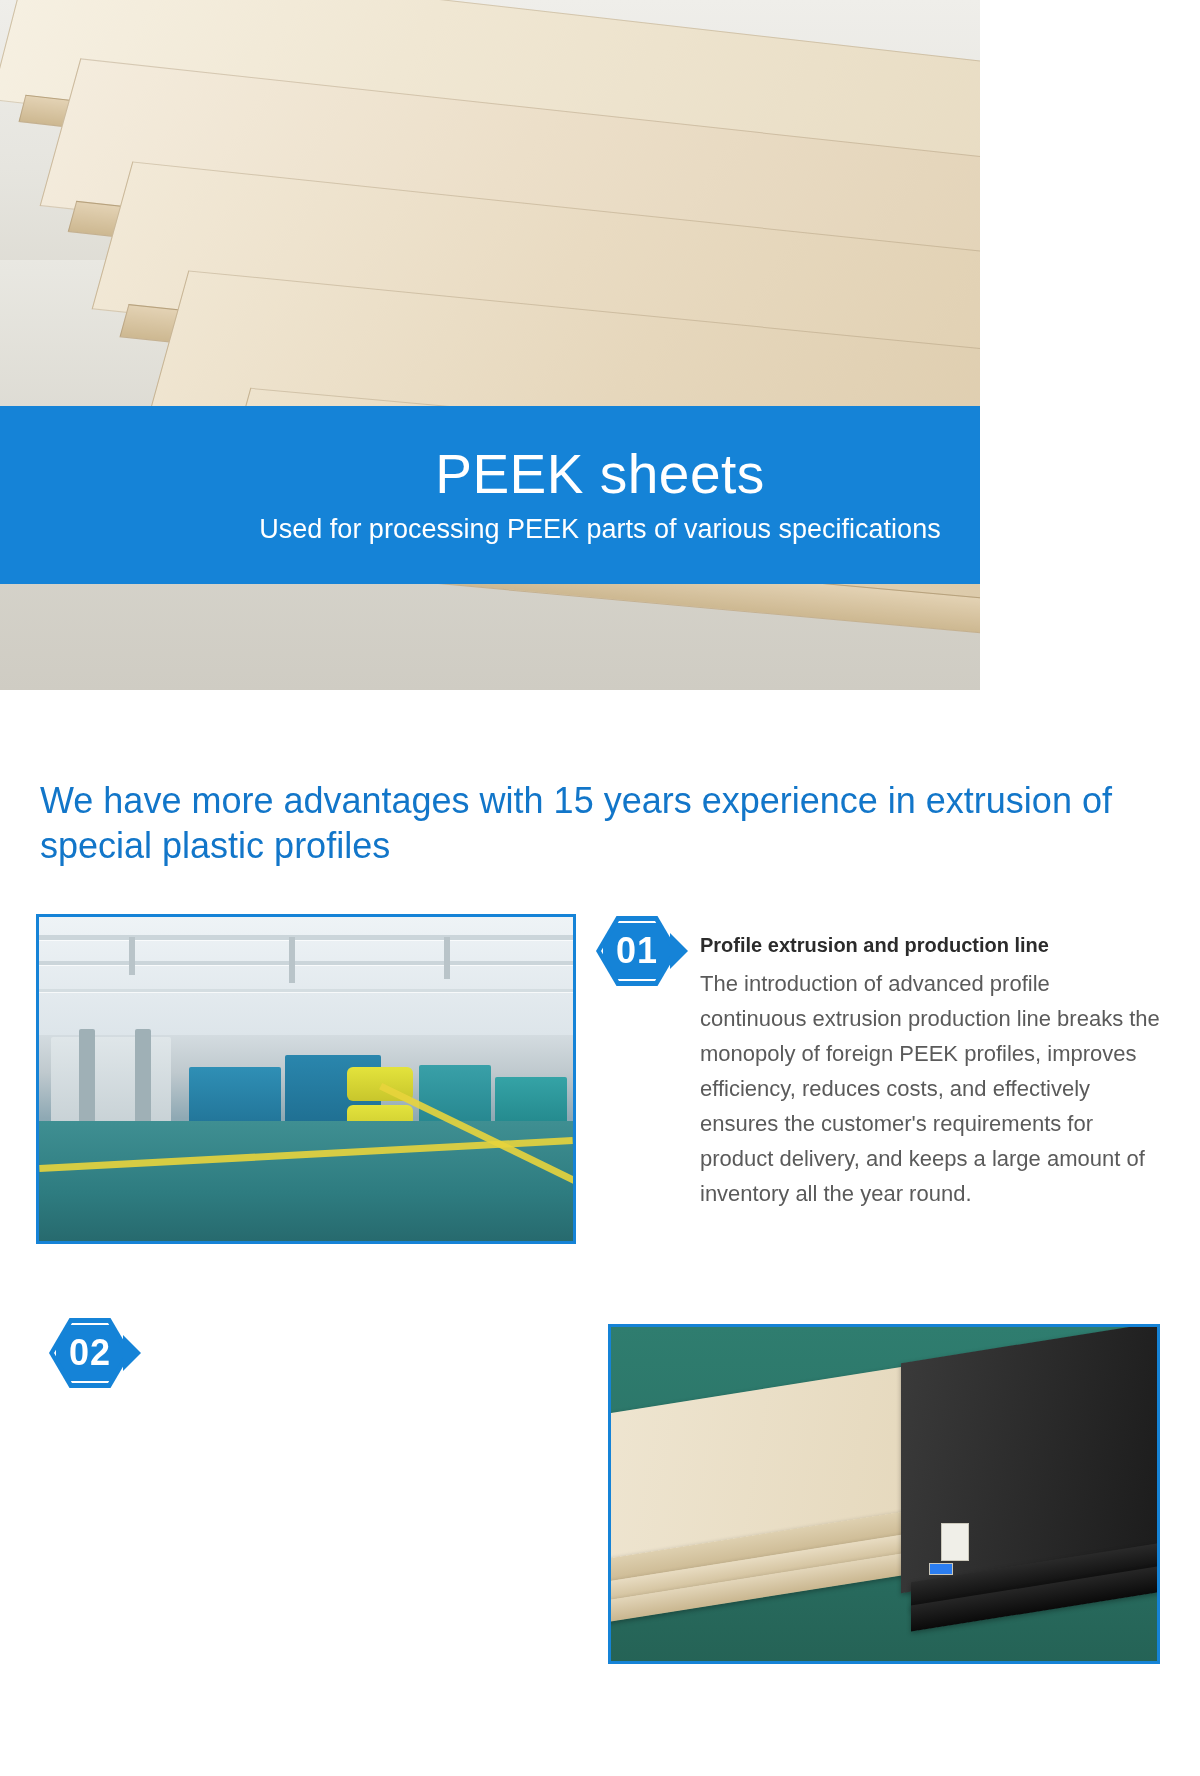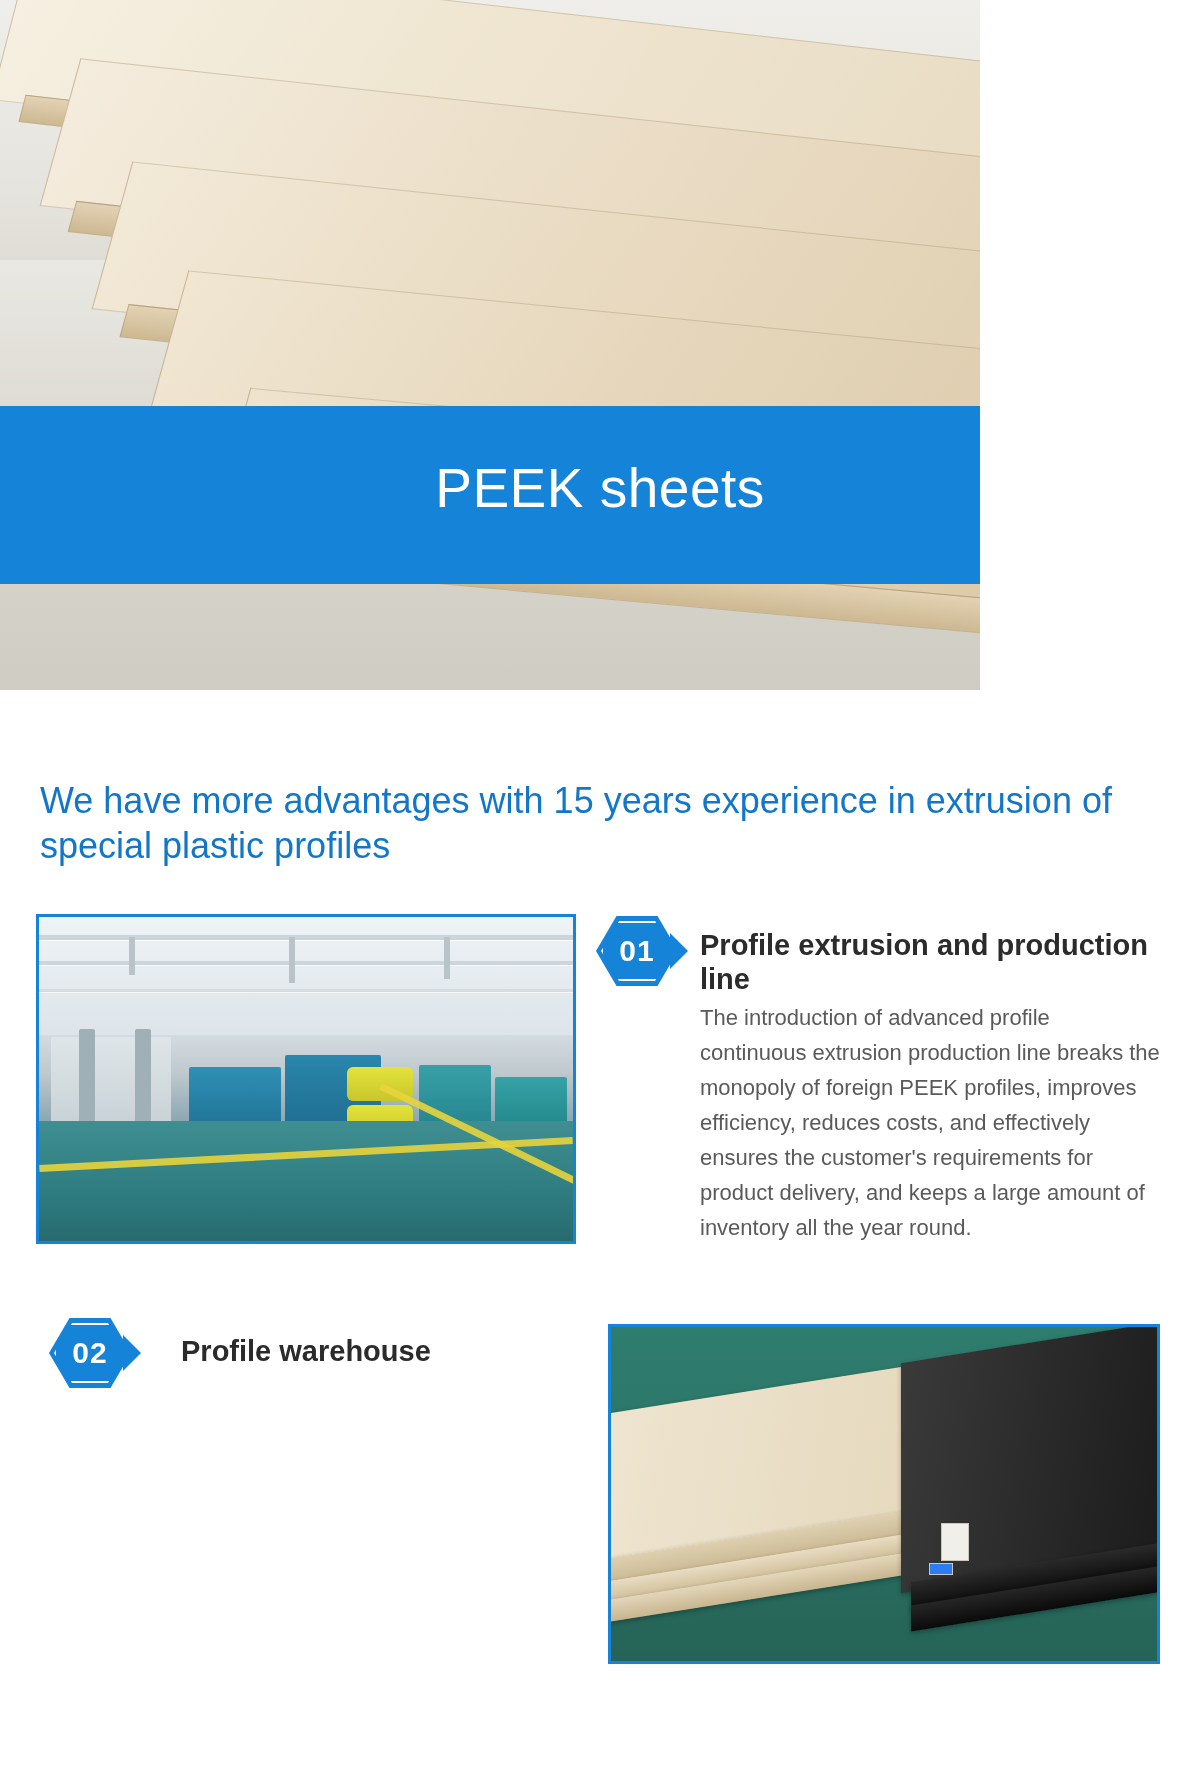--- a/index.html
+++ b/index.html
@@ -197,38 +197,38 @@
   .hex-inner {
     position: absolute;
     left: 5px; top: 5px; right: 5px; bottom: 5px;
     border: 2px solid #ffffff;
     clip-path: polygon(25% 0%, 75% 0%, 100% 50%, 75% 100%, 25% 100%, 0% 50%);
     background: #1583d7;
   }
   .hex-num {
     position: relative;
     color: #ffffff;
-    font-size: 30px;
+    font-size: 36px;
     font-weight: 700;
     z-index: 2;
     letter-spacing: 1px;
   }
   .hex-tail {
     position: absolute;
     left: 74px;
     top: 17px;
     width: 0; height: 0;
     border-top: 18px solid transparent;
     border-bottom: 18px solid transparent;
     border-left: 18px solid #1583d7;
   }
 
   .step-title {
     color: #2b2b2b;
-    font-size: 29px;
+    font-size: 20px;
     font-weight: 700;
     line-height: 34px;
     margin: 0;
   }
   .step-body {
     color: #5a5a5a;
     font-size: 22px;
     line-height: 35px;
     margin: 0;
     font-weight: 400;
@@ -287,20 +287,21 @@
 
     <div class="slab" style="left:168px; top:318px; width:1010px; height:150px; transform: skewY(5.6deg) skewX(-15deg); background:linear-gradient(110deg,#f0e6d2 0%,#e6d7bc 45%,#dbc9a9 100%);"></div>
     <div class="slab-edge" style="left:180px; top:462px; width:1005px; height:34px; transform: skewY(5.6deg) skewX(-15deg);"></div>
 
     <div class="slab" style="left:230px; top:432px; width:1010px; height:150px; transform: skewY(5.2deg) skewX(-15deg); background:linear-gradient(110deg,#eee3cd 0%,#e3d3b6 45%,#d8c5a3 100%);"></div>
     <div class="slab-edge" style="left:242px; top:576px; width:1005px; height:34px; transform: skewY(5.2deg) skewX(-15deg);"></div>
   </div>
 
   <div class="banner">
     <h1 class="banner-title">PEEK sheets</h1>
+    <p class="banner-sub">Used for processing PEEK parts of various specifications</p>
   </div>
 </div>
 
 <div class="section">
   <h2 class="headline">We have more advantages with 15 years experience in extrusion of special plastic profiles</h2>
 
   <div class="blocks">
 
     <div class="photo-frame" id="photo-factory">
       <div class="factory">
@@ -365,19 +366,16 @@
       </div>
     </div>
 
     <div class="step" id="step-02">
       <div class="hex" style="position:absolute; left:0; top:0;">
         <div class="hex-shape"></div>
         <div class="hex-inner"></div>
         <span class="hex-num">02</span>
         <div class="hex-tail"></div>
       </div>
-      <div class="title-wrap">
-        <p class="step-title">Profile warehouse</p>
-      </div>
     </div>
 
   </div>
 </div>
 
 </body></html>

